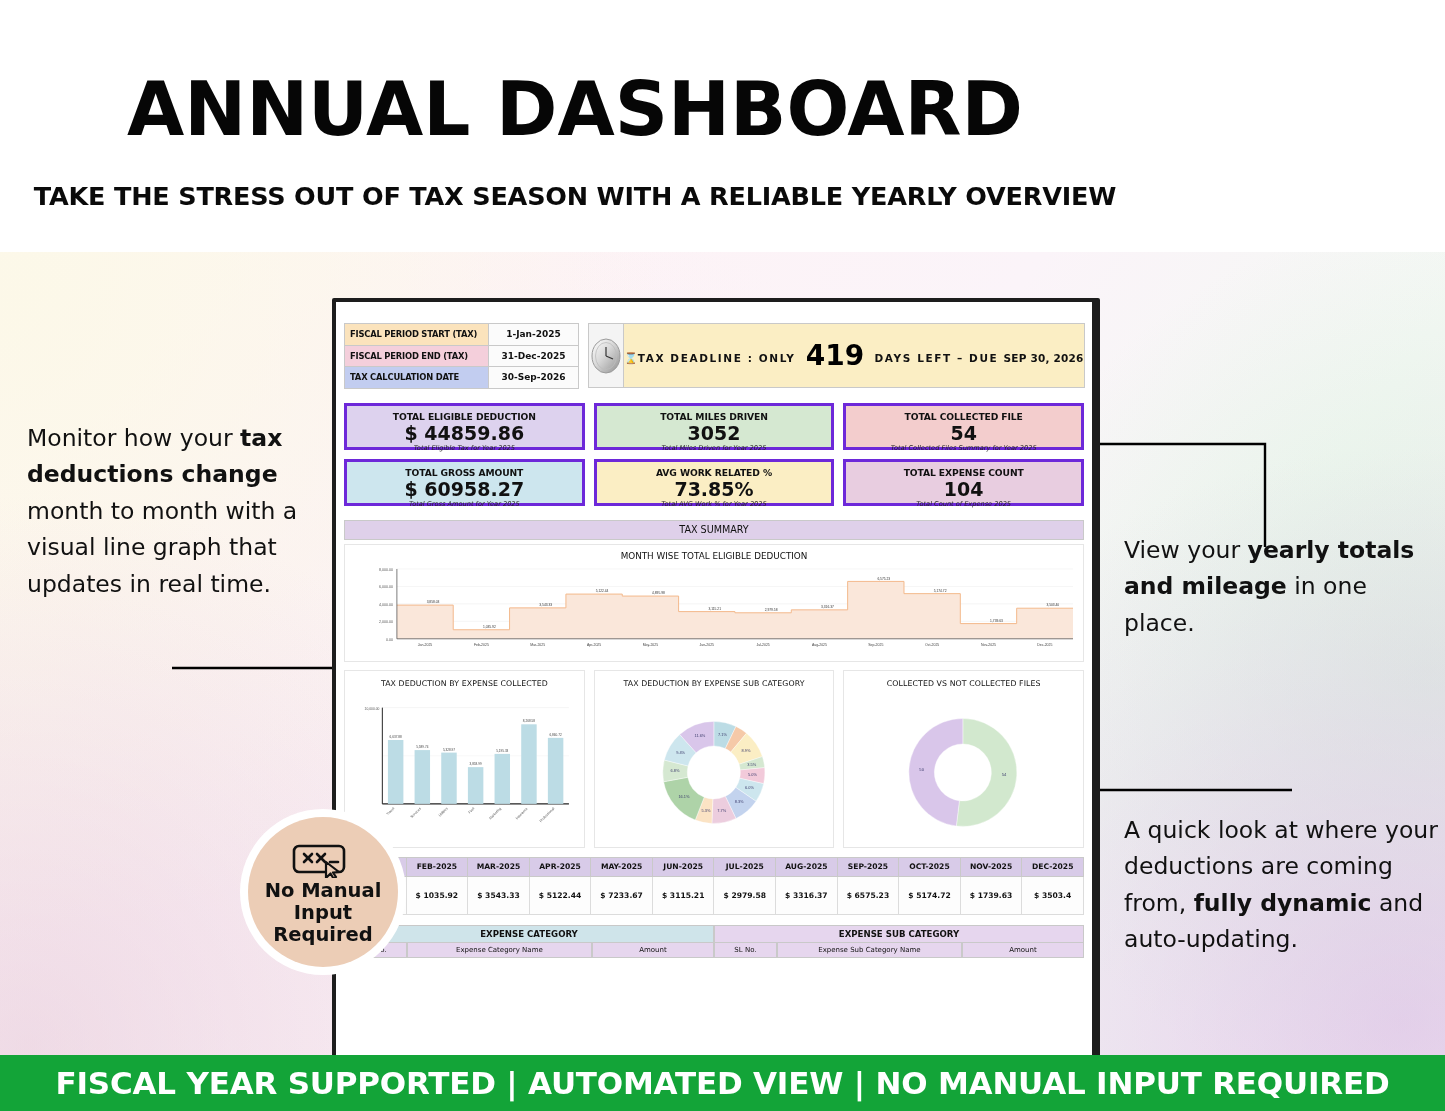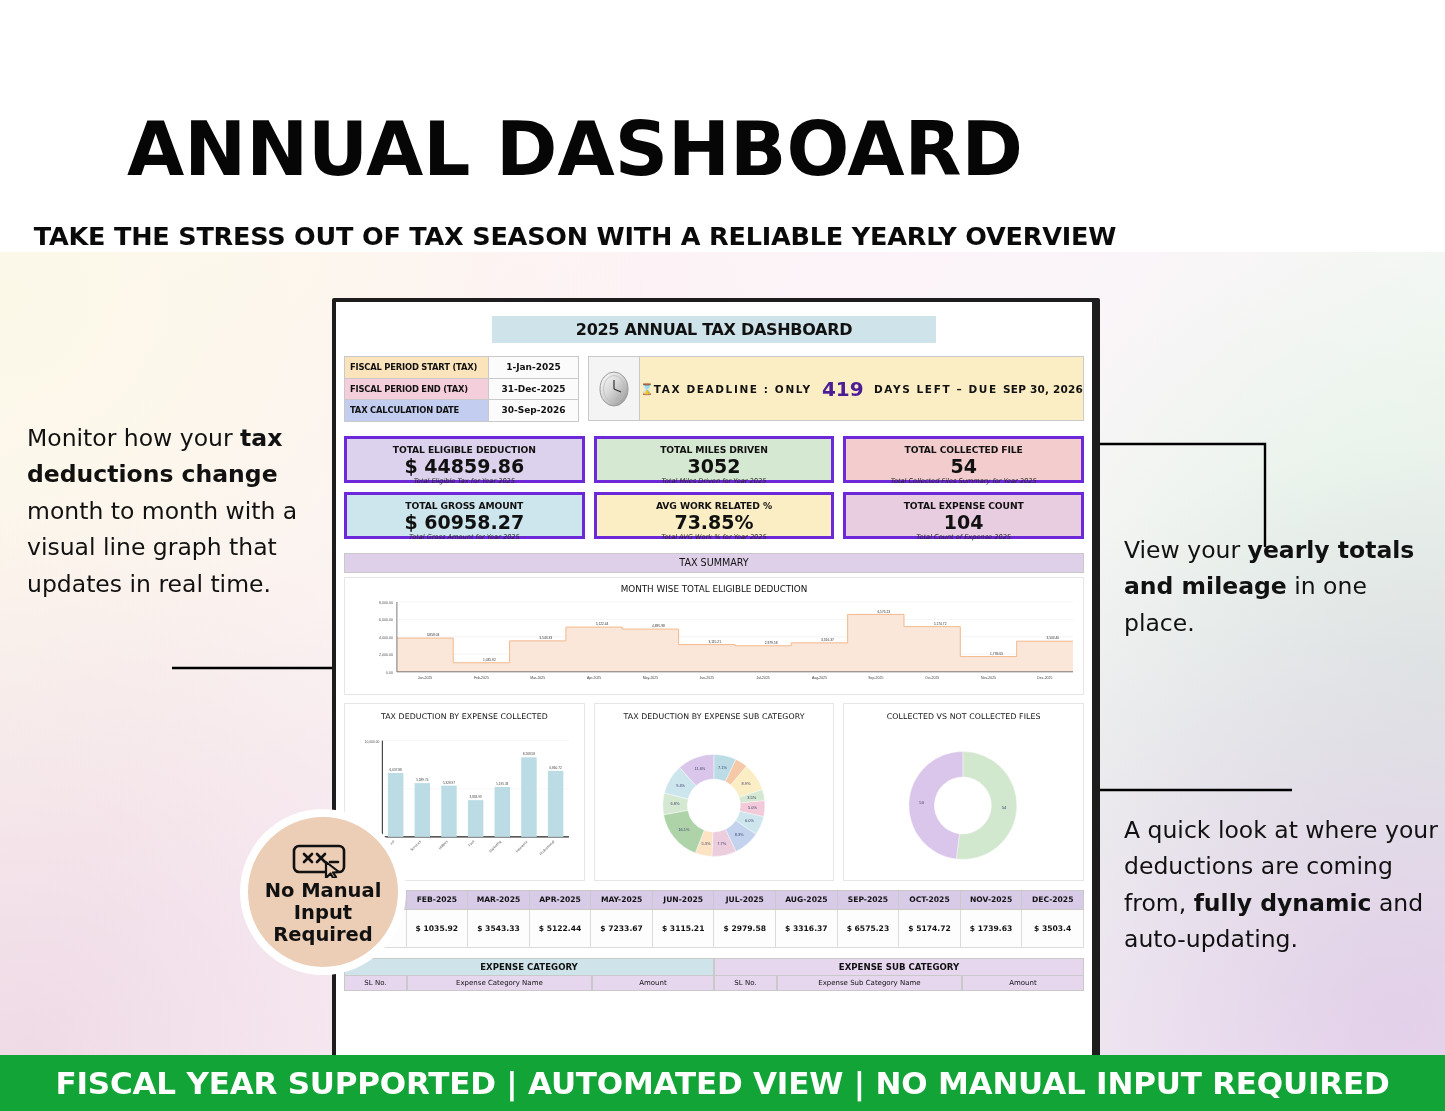--- a/index.html
+++ b/index.html
@@ -7,21 +7,21 @@
     width: 1445px; height: 1111px;
     font-family: "Liberation Sans", sans-serif;
     background: #ffffff;
     overflow: hidden;
   }
   .page { position: relative; width: 1445px; height: 1111px; }
 
   
   .header {
     position: absolute; left: 0; top: 0; width: 1150px; height: 252px;
-    background: #ffffff; text-align: center; margin-top: 40px;
+    background: #ffffff; text-align: center;
   }
   .main-title {
     font-family: "DejaVu Sans", sans-serif;
     font-size: 74px; font-weight: 700; letter-spacing: 0px;
     color: #060606; line-height: 1; padding-top: 72px;
     transform: scaleX(1.0);
   }
   .sub-title {
     font-family: "DejaVu Sans", sans-serif;
     font-size: 25.5px; font-weight: 700; color: #0a0a0a;
@@ -90,21 +90,21 @@
   }
   .deadline-cell {
     flex: 1; border: 1px solid #c9c9c9; border-left: none; background: #fbeec4;
     display: flex; align-items: center; justify-content: center;
   }
   .deadline-text {
     font-family: "DejaVu Sans", sans-serif; font-size: 10.5px; font-weight: 700;
     letter-spacing: 1.6px; color: #111; white-space: nowrap;
   }
   .deadline-text .days {
-    color: #4c1d95; font-size: 20px; letter-spacing: 0; padding: 0 5px;
+    color: #000000; font-size: 28px; letter-spacing: 0; padding: 0 5px;
     vertical-align: -3px;
   }
   .deadline-text .due { letter-spacing: 0.2px; }
   .hourglass { color: #d8a33a; font-size: 11px; letter-spacing: 0; }
 
   
   .kpi-grid {
     display: grid; grid-template-columns: repeat(3, 1fr); gap: 9px 9px; margin-top: 14px;
   }
   .kpi {
@@ -238,23 +238,20 @@
 
   <svg class="lead" style="left:980px; top:780px;" width="320" height="20">
     <line x1="20" y1="10" x2="312" y2="10" stroke="#000" stroke-width="2.4"></line>
     <polygon points="28,2 10,10 28,18" fill="#000"></polygon>
   </svg>
 
   <div class="sheet-shadow"></div>
   <div class="sheet">
     <div class="sheet-inner">
 
-      <div class="title-bar">
-        <span>2025 ANNUAL TAX DASHBOARD</span>
-      </div>
 
       <div class="row-fiscal">
         <table class="fiscal-table">
           <tbody>
               <tr>
             <td class="lbl f1">FISCAL PERIOD START (TAX)</td>
             <td class="val">1-Jan-2025</td>
           </tr>
           <tr>
             <td class="lbl f2">FISCAL PERIOD END (TAX)</td>

